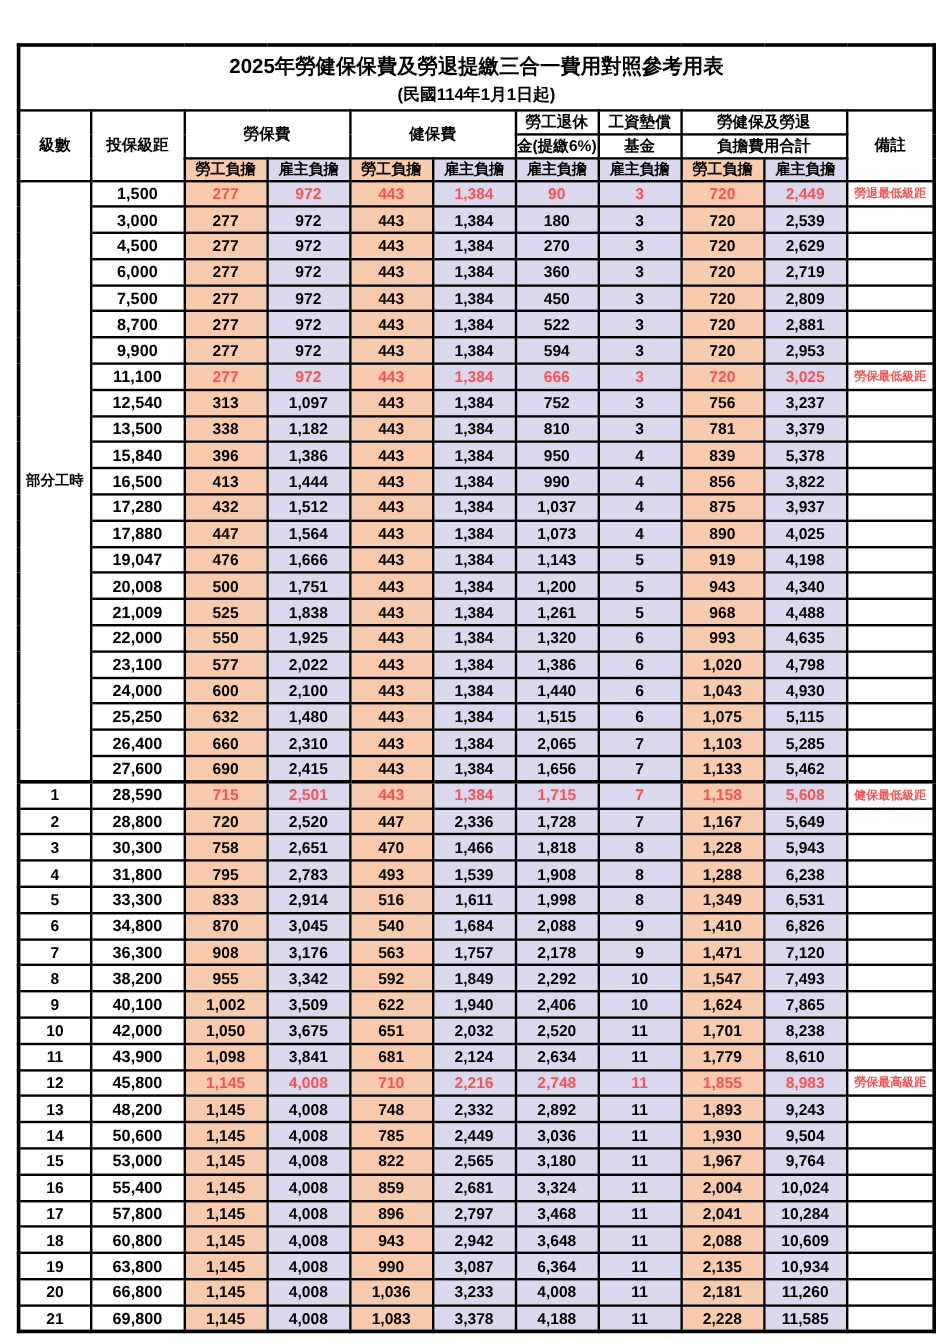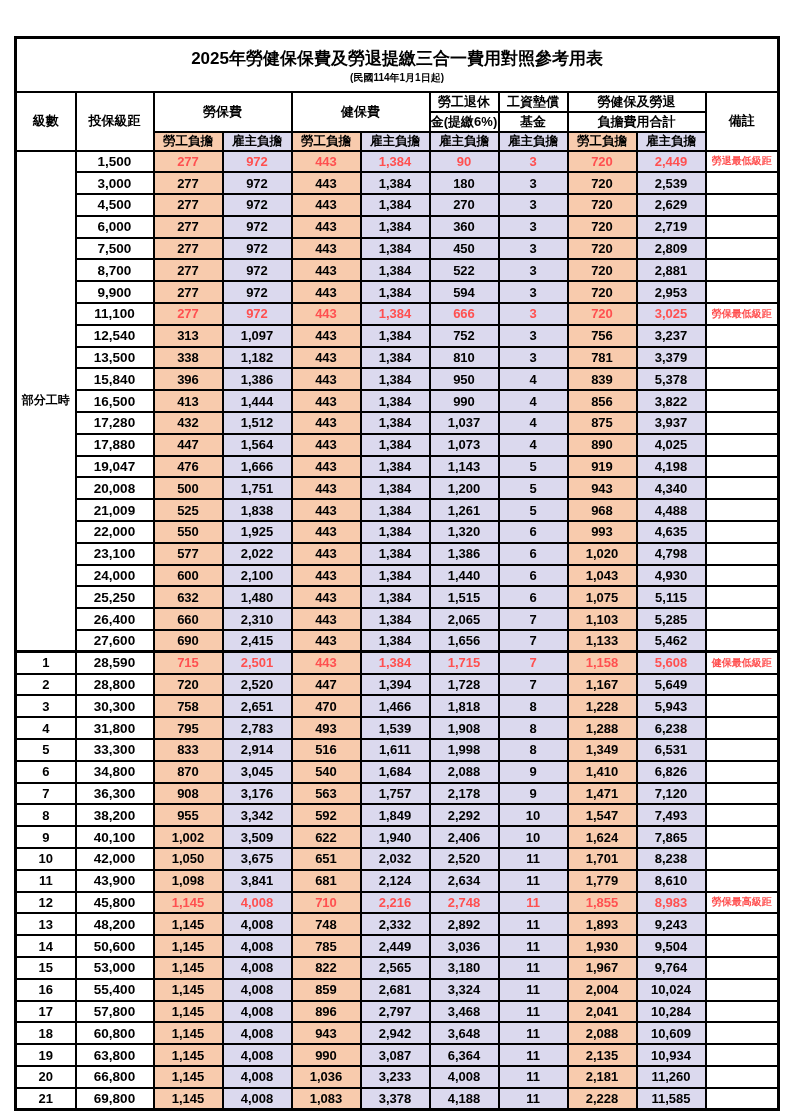--- a/index.html
+++ b/index.html
@@ -26,21 +26,21 @@
     border:2px solid var(--line);
     padding:0;
     text-align:center;
     vertical-align:middle;
     white-space:nowrap;
     overflow:hidden;
     font-weight:bold;
   }
   .title-cell{height:54px;background:#fff;}
   .title-line{font-size:17px;line-height:1.55;}
-  .subtitle-line{font-size:10px;line-height:1.2;}
+  .subtitle-line{font-size:14px;line-height:1.2;}
   thead th{background:#fff;font-size:13px;}
   tr.hrow1 th{height:19px;}
   tr.hrow2 th{height:19px;}
   tr.hrow3 th{height:17px;font-size:12.5px;}
   th.emp{background:var(--emp-bg);}
   th.er{background:var(--er-bg);}
   tbody td{height:21.8px;font-size:13px;}
   td.level-cell{background:#fff;font-size:13px;}
   td.part-time-cell{background:#fff;font-size:12px;letter-spacing:0;}
   td.bracket-cell{background:#fff;font-size:13.5px;margin-left:16px;}
@@ -391,21 +391,21 @@
           <td class="value-cell val-emp">1,158</td>
           <td class="value-cell val-er">5,608</td>
           <td class="remark-cell">健保最低級距</td>
         </tr>
         <tr>
           <td class="level-cell">2</td>
           <td class="bracket-cell">28,800</td>
           <td class="value-cell val-emp">720</td>
           <td class="value-cell val-er">2,520</td>
           <td class="value-cell val-emp">447</td>
-          <td class="value-cell val-er">1,394</td>
+          <td class="value-cell val-er">2,336</td>
           <td class="value-cell val-er">1,728</td>
           <td class="value-cell val-er">7</td>
           <td class="value-cell val-emp">1,167</td>
           <td class="value-cell val-er">5,649</td>
           <td class="remark-cell"></td>
         </tr>
         <tr>
           <td class="level-cell">3</td>
           <td class="bracket-cell">30,300</td>
           <td class="value-cell val-emp">758</td>

